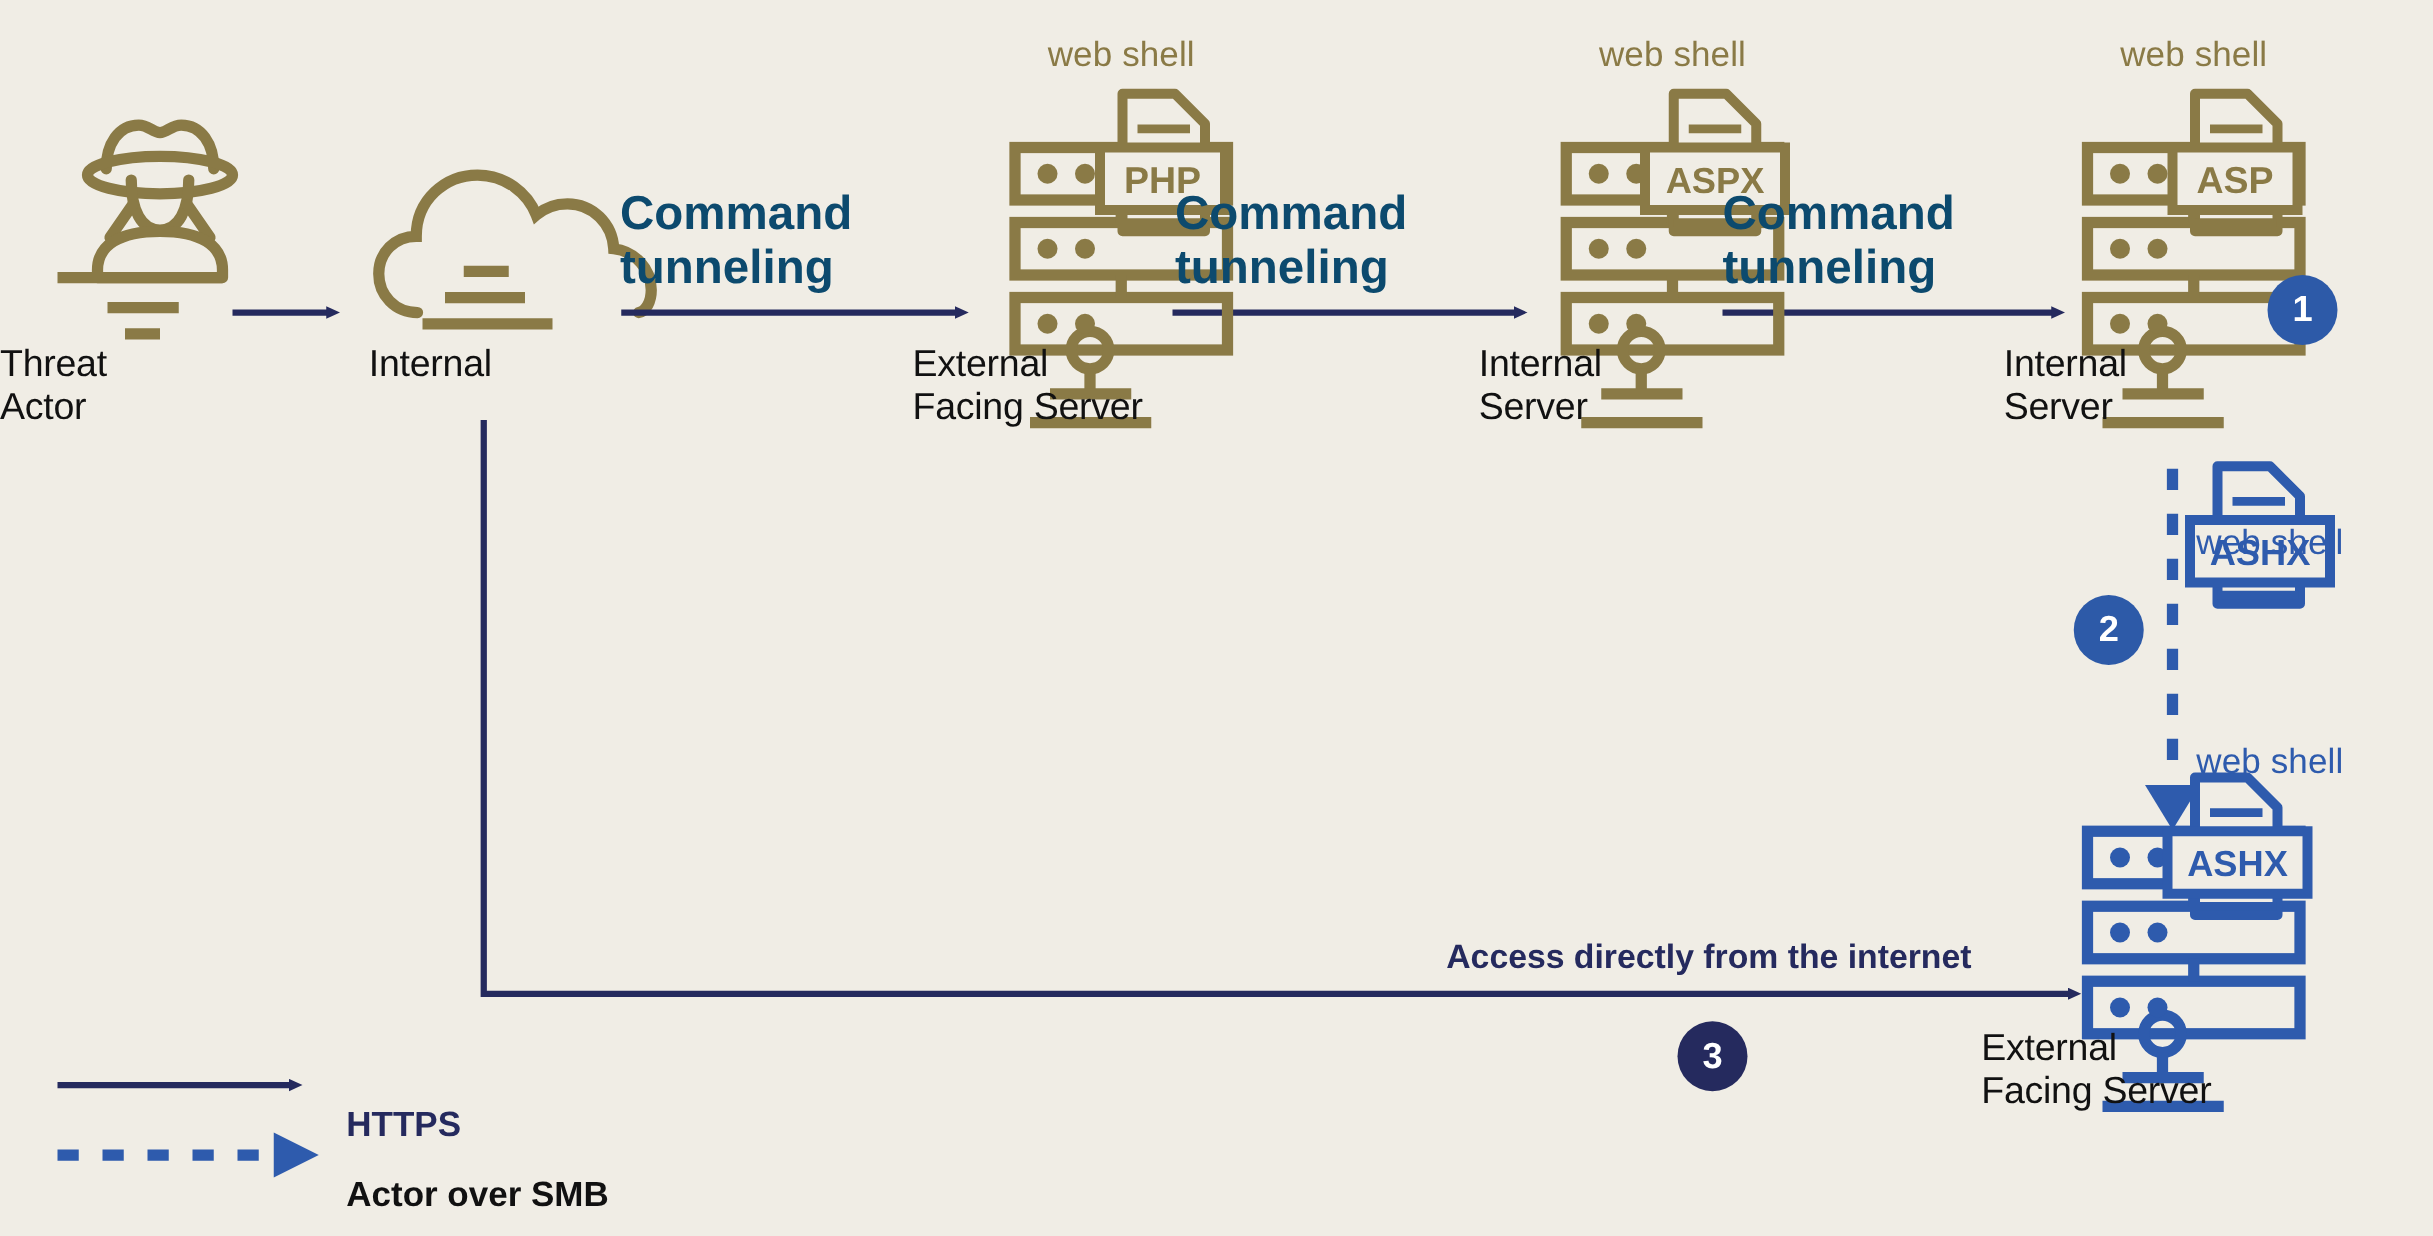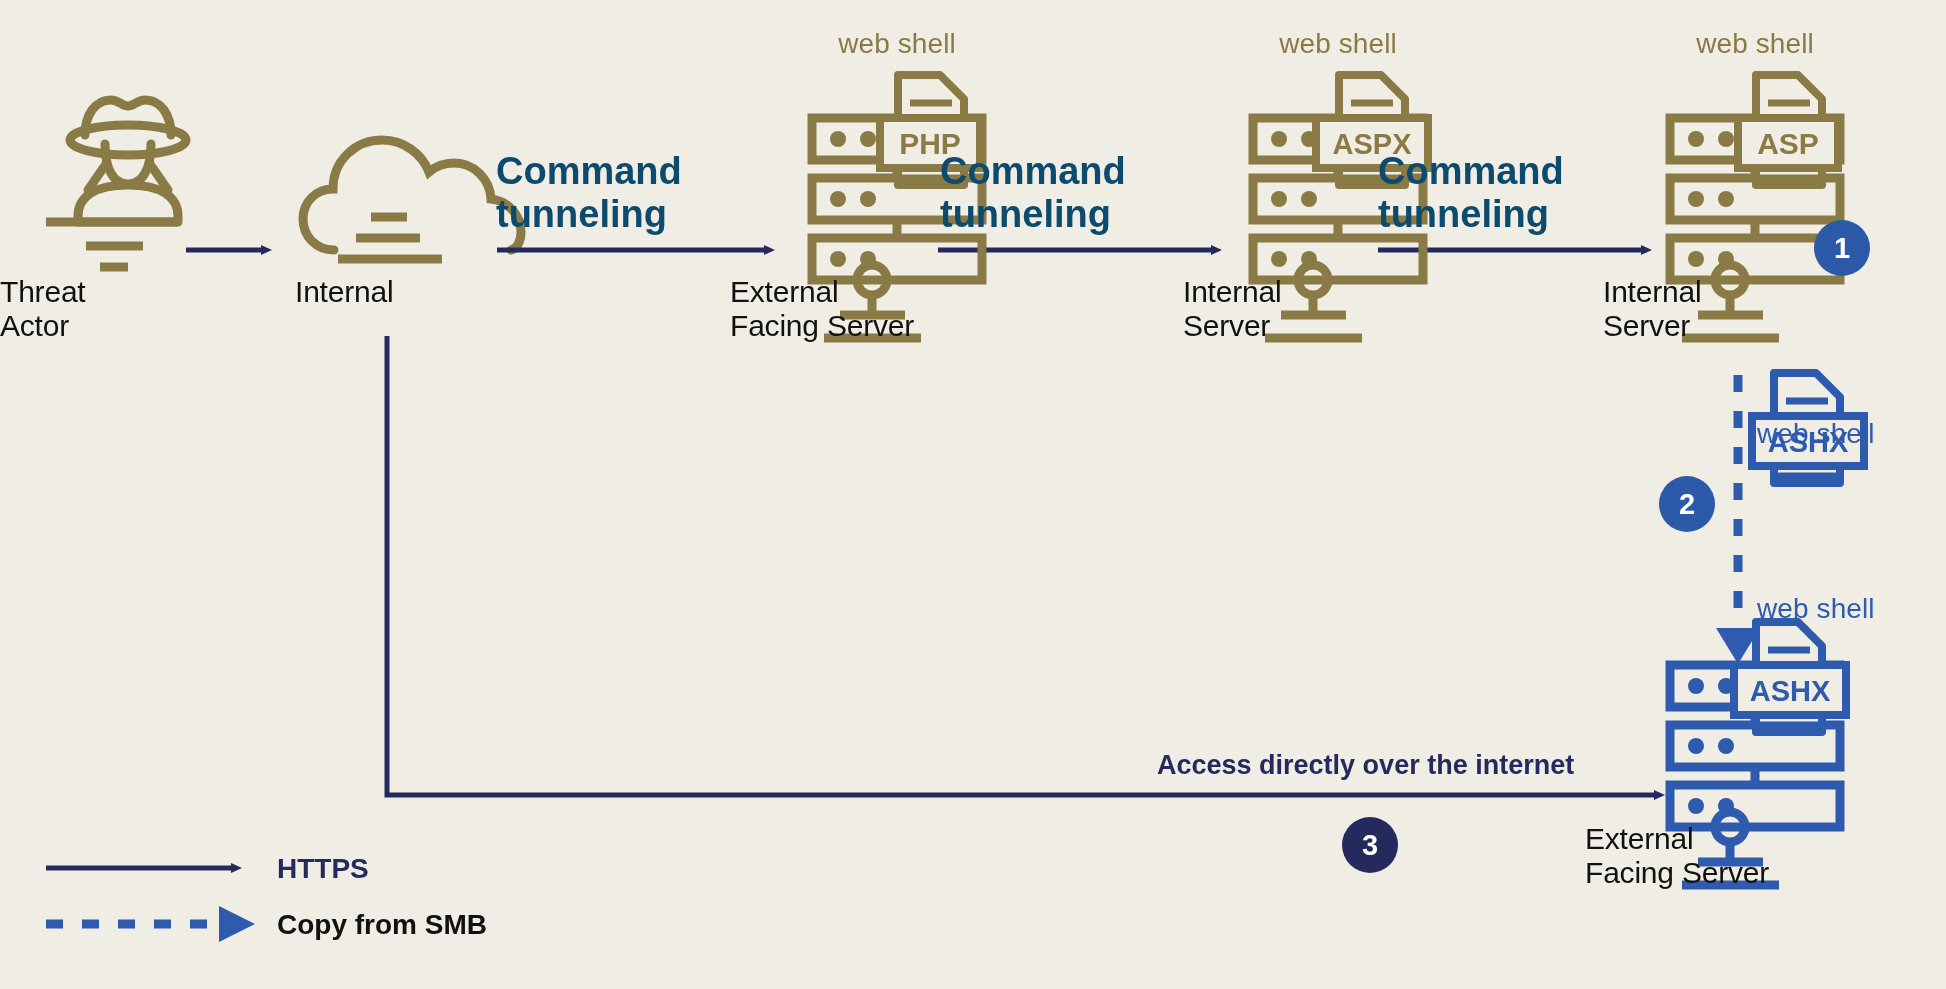--- a/index.html
+++ b/index.html
@@ -54,20 +54,21 @@
     color: #252a5e;
     font-weight: bold;
     font-size: 27px;
     white-space: nowrap;
   }
   .legend-text {
     position: absolute;
     font-size: 28px;
     font-weight: bold;
     white-space: nowrap;
+    margin-top: 31px;
   }
   .legend-https { color: #252a5e; }
   .legend-smb { color: #111111; }
   .badge {
     position: absolute;
     border-radius: 50%;
     color: #ffffff;
     font-weight: bold;
     text-align: center;
     font-size: 29px;
@@ -300,20 +301,20 @@
 <div class="node-label" style="left:1585px; top:822px; width:340px;">External
 Facing Server</div>
 
 <div class="tunnel-label" style="left:496px; top:150px; width:268px;">Command
 tunneling</div>
 <div class="tunnel-label" style="left:940px; top:150px; width:268px;">Command
 tunneling</div>
 <div class="tunnel-label" style="left:1378px; top:150px; width:268px;">Command
 tunneling</div>
 
-<div class="access-label" style="left:1157px; top:750px;">Access directly over the internet</div>
+<div class="access-label" style="left:1157px; top:750px;">Access directly from the internet</div>
 
 <div class="badge badge-blue" style="left:1814px; top:220px; width:56px; height:56px;">1</div>
 <div class="badge badge-blue" style="left:1659px; top:476px; width:56px; height:56px;">2</div>
 <div class="badge badge-navy" style="left:1342px; top:817px; width:56px; height:56px;">3</div>
 
 <div class="legend-text legend-https" style="left:277px; top:853px;">HTTPS</div>
-<div class="legend-text legend-smb" style="left:277px; top:909px;">Copy from SMB</div>
+<div class="legend-text legend-smb" style="left:277px; top:909px;">Actor over SMB</div>
 
 </body></html>

